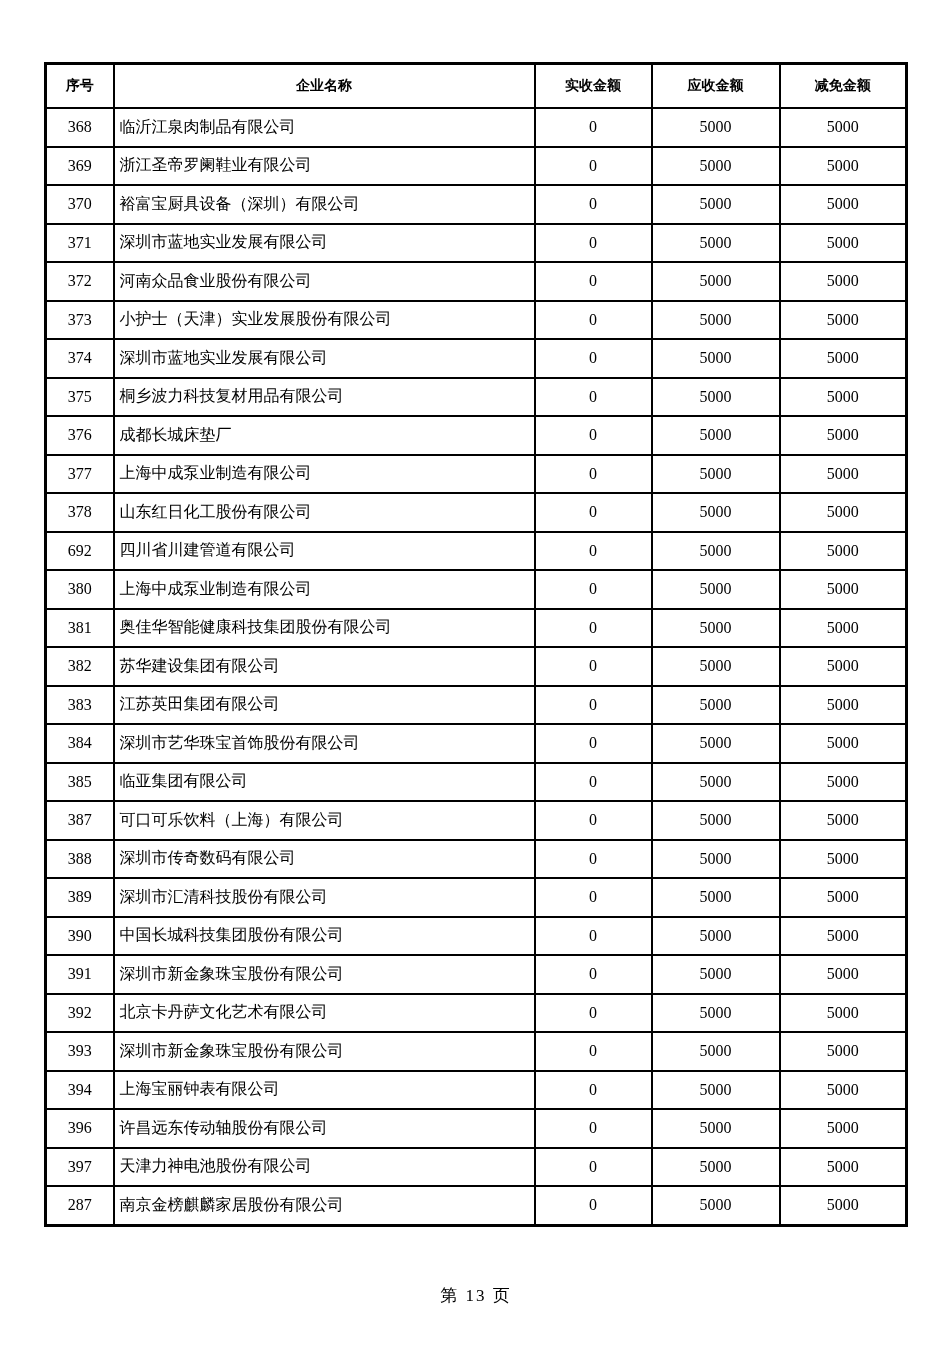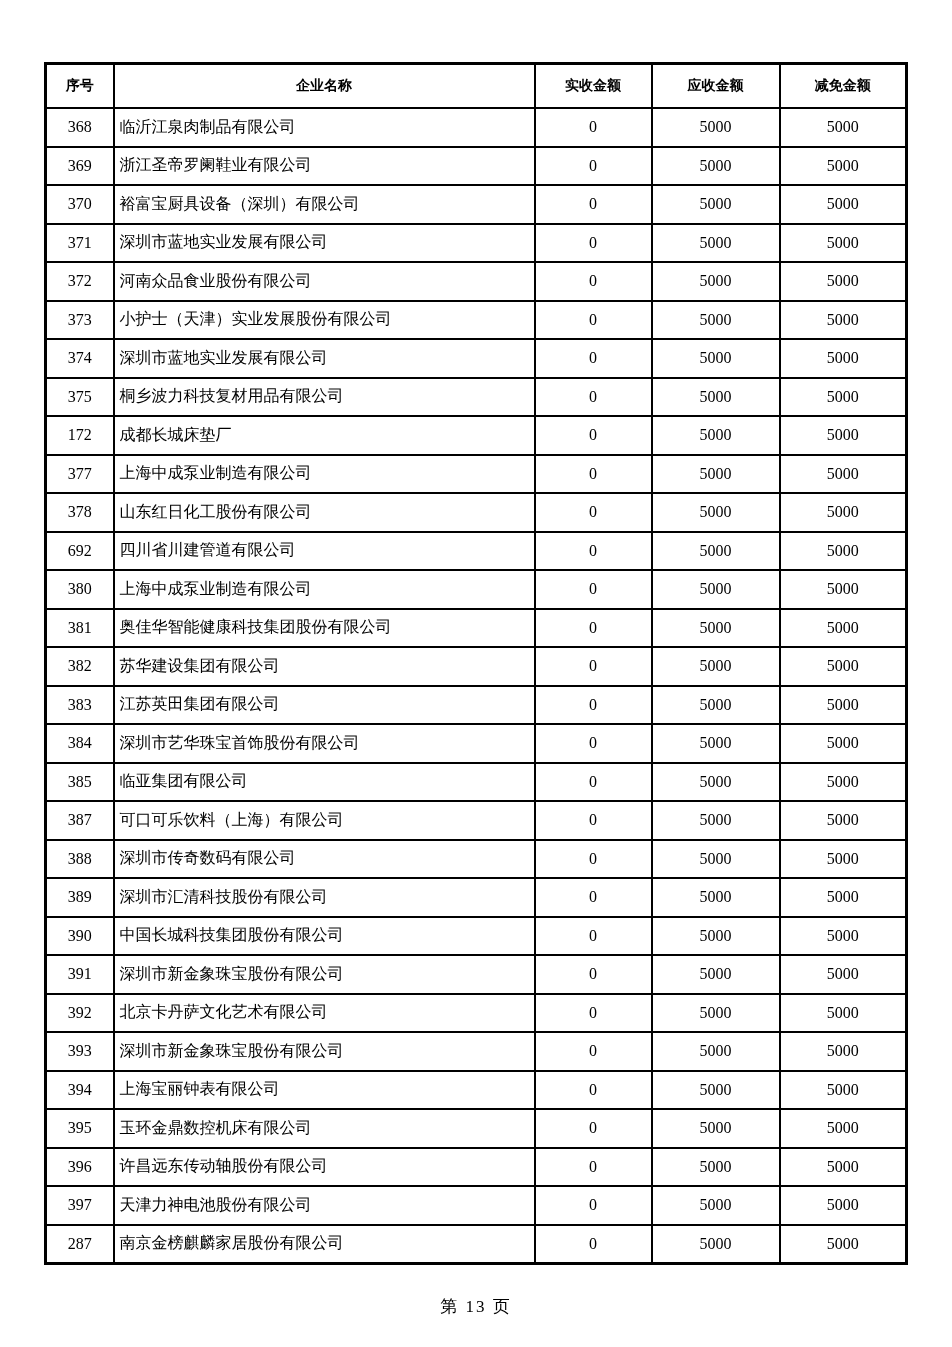--- a/index.html
+++ b/index.html
@@ -56,21 +56,20 @@
   .col-waive { width: 127px; }
   .page-footer {
     position: absolute;
     left: 0;
     top: 1284px;
     width: 100%;
     text-align: center;
     font-size: 17px;
     letter-spacing: 2px;
     font-family: "Liberation Serif", serif;
-    margin-top: 11px;
   }
 </style>
 </head>
 <body>
 
 <div class="page">
 
   <table class="fee-table">
     <colgroup>
       <col class="col-no">
@@ -139,21 +138,21 @@
           <td class="cell-waive">5000</td>
         </tr>
         <tr>
           <td class="cell-no">375</td>
           <td class="cell-name">桐乡波力科技复材用品有限公司</td>
           <td class="cell-paid">0</td>
           <td class="cell-due">5000</td>
           <td class="cell-waive">5000</td>
         </tr>
         <tr>
-          <td class="cell-no">172</td>
+          <td class="cell-no">376</td>
           <td class="cell-name">成都长城床垫厂</td>
           <td class="cell-paid">0</td>
           <td class="cell-due">5000</td>
           <td class="cell-waive">5000</td>
         </tr>
         <tr>
           <td class="cell-no">377</td>
           <td class="cell-name">上海中成泵业制造有限公司</td>
           <td class="cell-paid">0</td>
           <td class="cell-due">5000</td>
@@ -265,27 +264,20 @@
           <td class="cell-waive">5000</td>
         </tr>
         <tr>
           <td class="cell-no">394</td>
           <td class="cell-name">上海宝丽钟表有限公司</td>
           <td class="cell-paid">0</td>
           <td class="cell-due">5000</td>
           <td class="cell-waive">5000</td>
         </tr>
         <tr>
-          <td class="cell-no">395</td>
-          <td class="cell-name">玉环金鼎数控机床有限公司</td>
-          <td class="cell-paid">0</td>
-          <td class="cell-due">5000</td>
-          <td class="cell-waive">5000</td>
-        </tr>
-        <tr>
           <td class="cell-no">396</td>
           <td class="cell-name">许昌远东传动轴股份有限公司</td>
           <td class="cell-paid">0</td>
           <td class="cell-due">5000</td>
           <td class="cell-waive">5000</td>
         </tr>
         <tr>
           <td class="cell-no">397</td>
           <td class="cell-name">天津力神电池股份有限公司</td>
           <td class="cell-paid">0</td>

